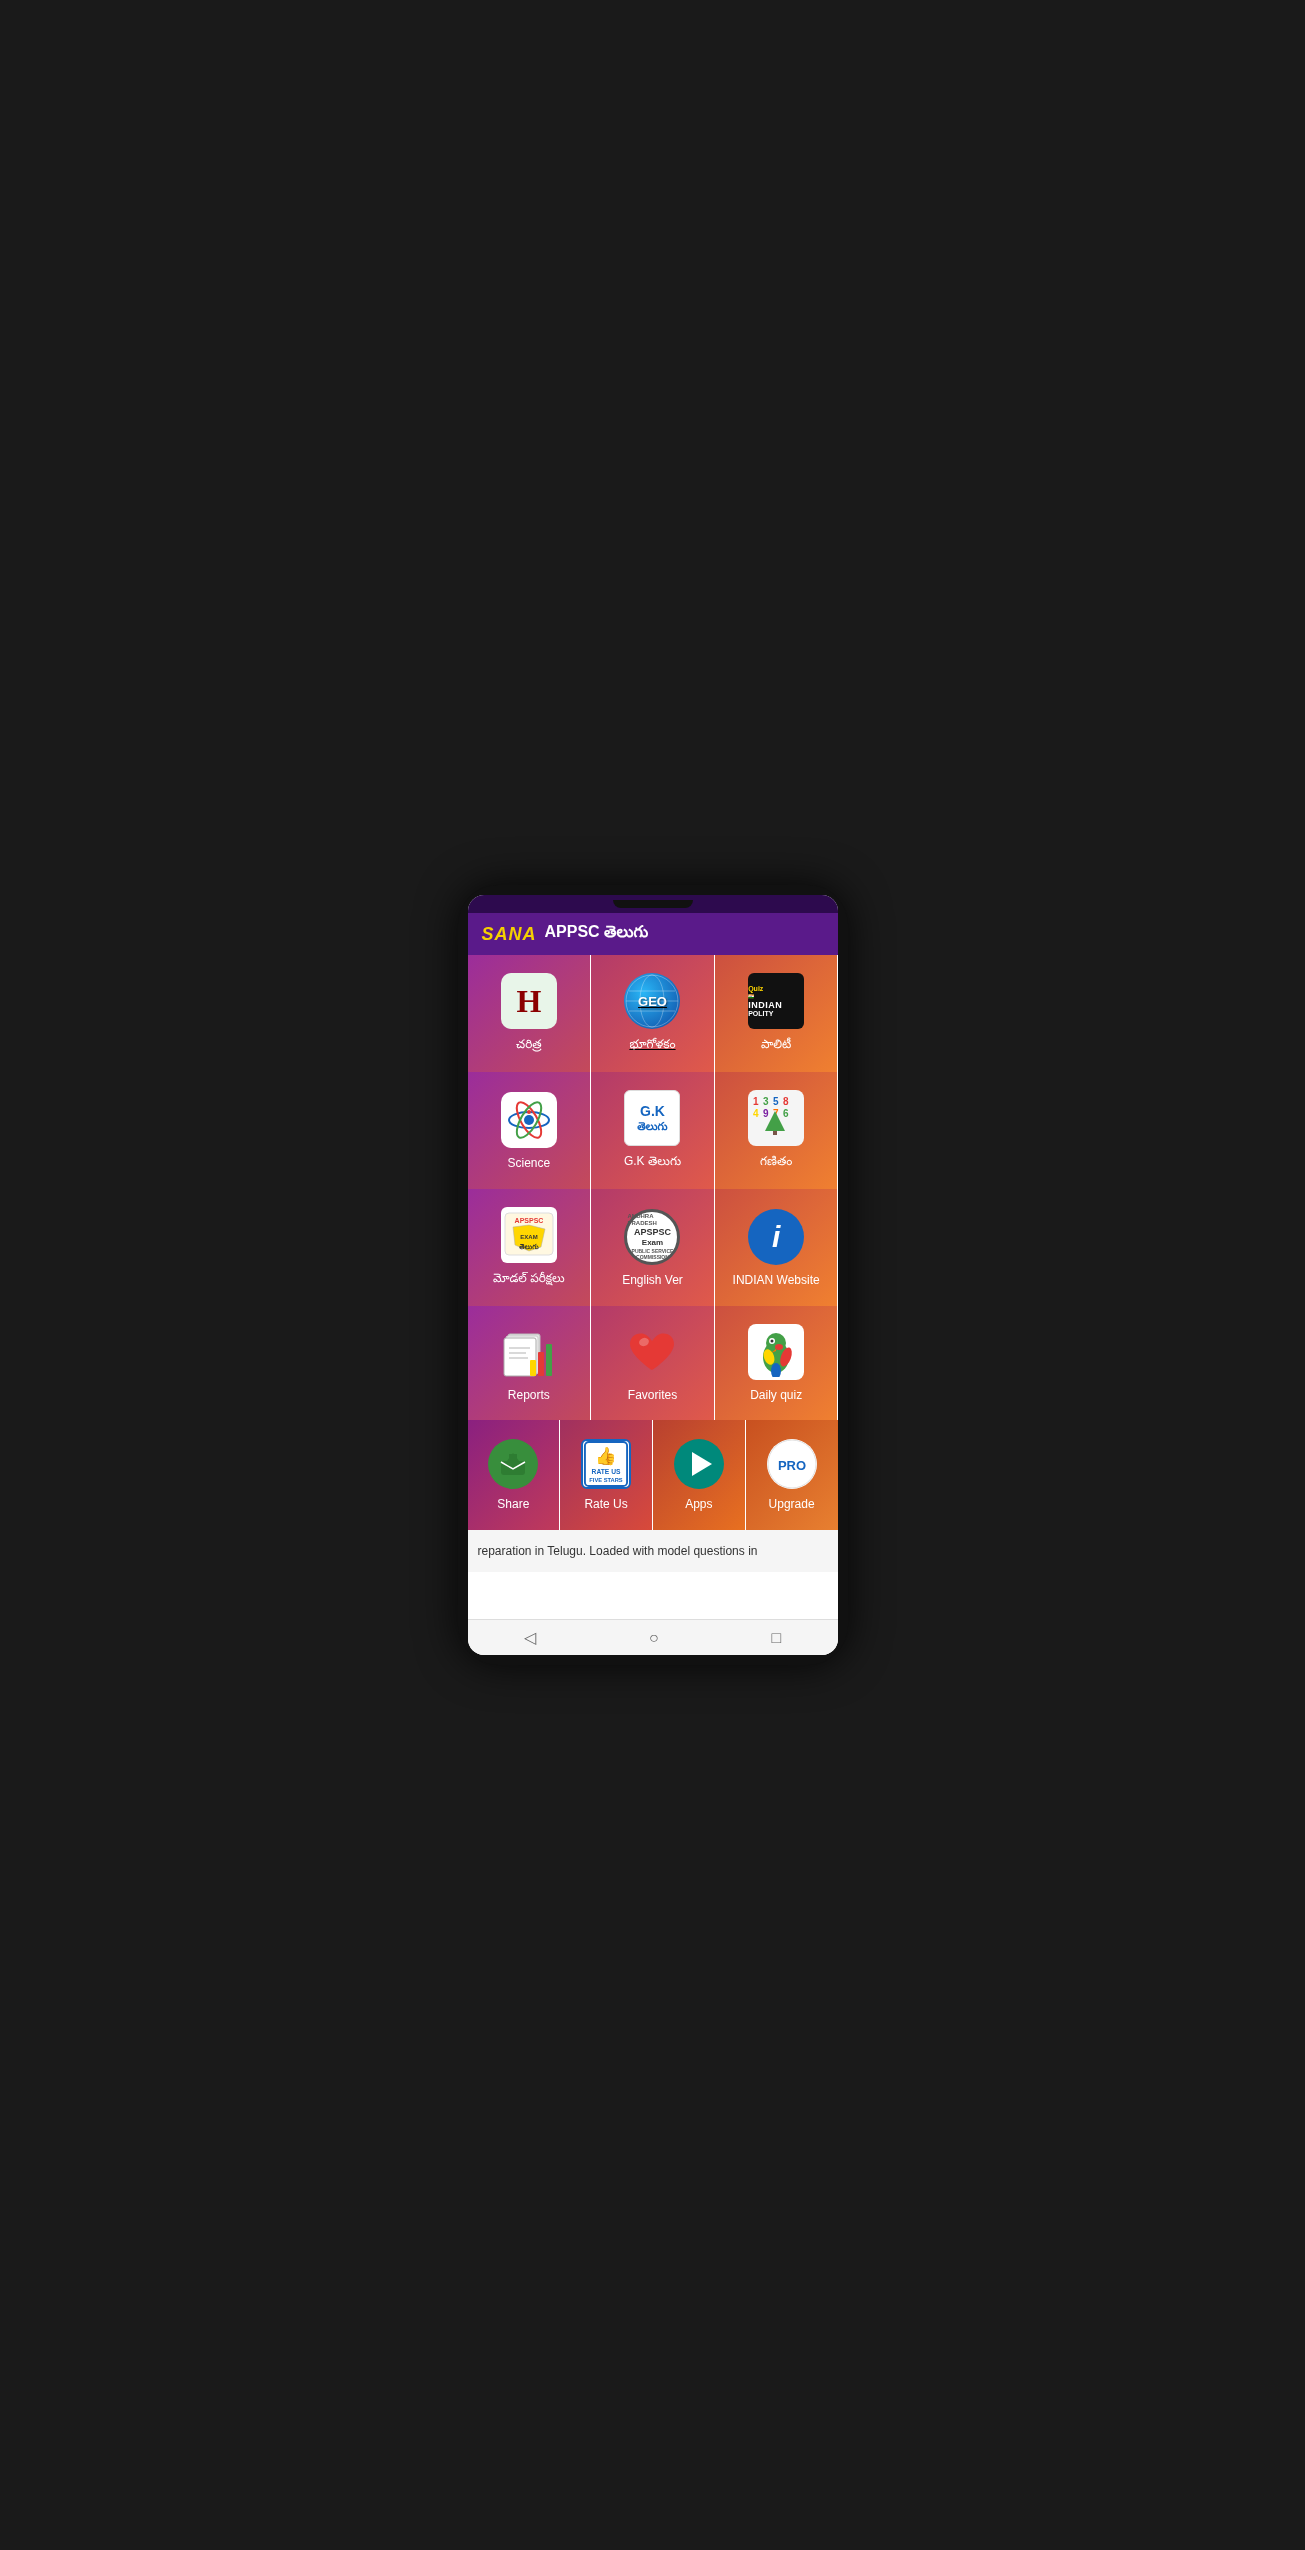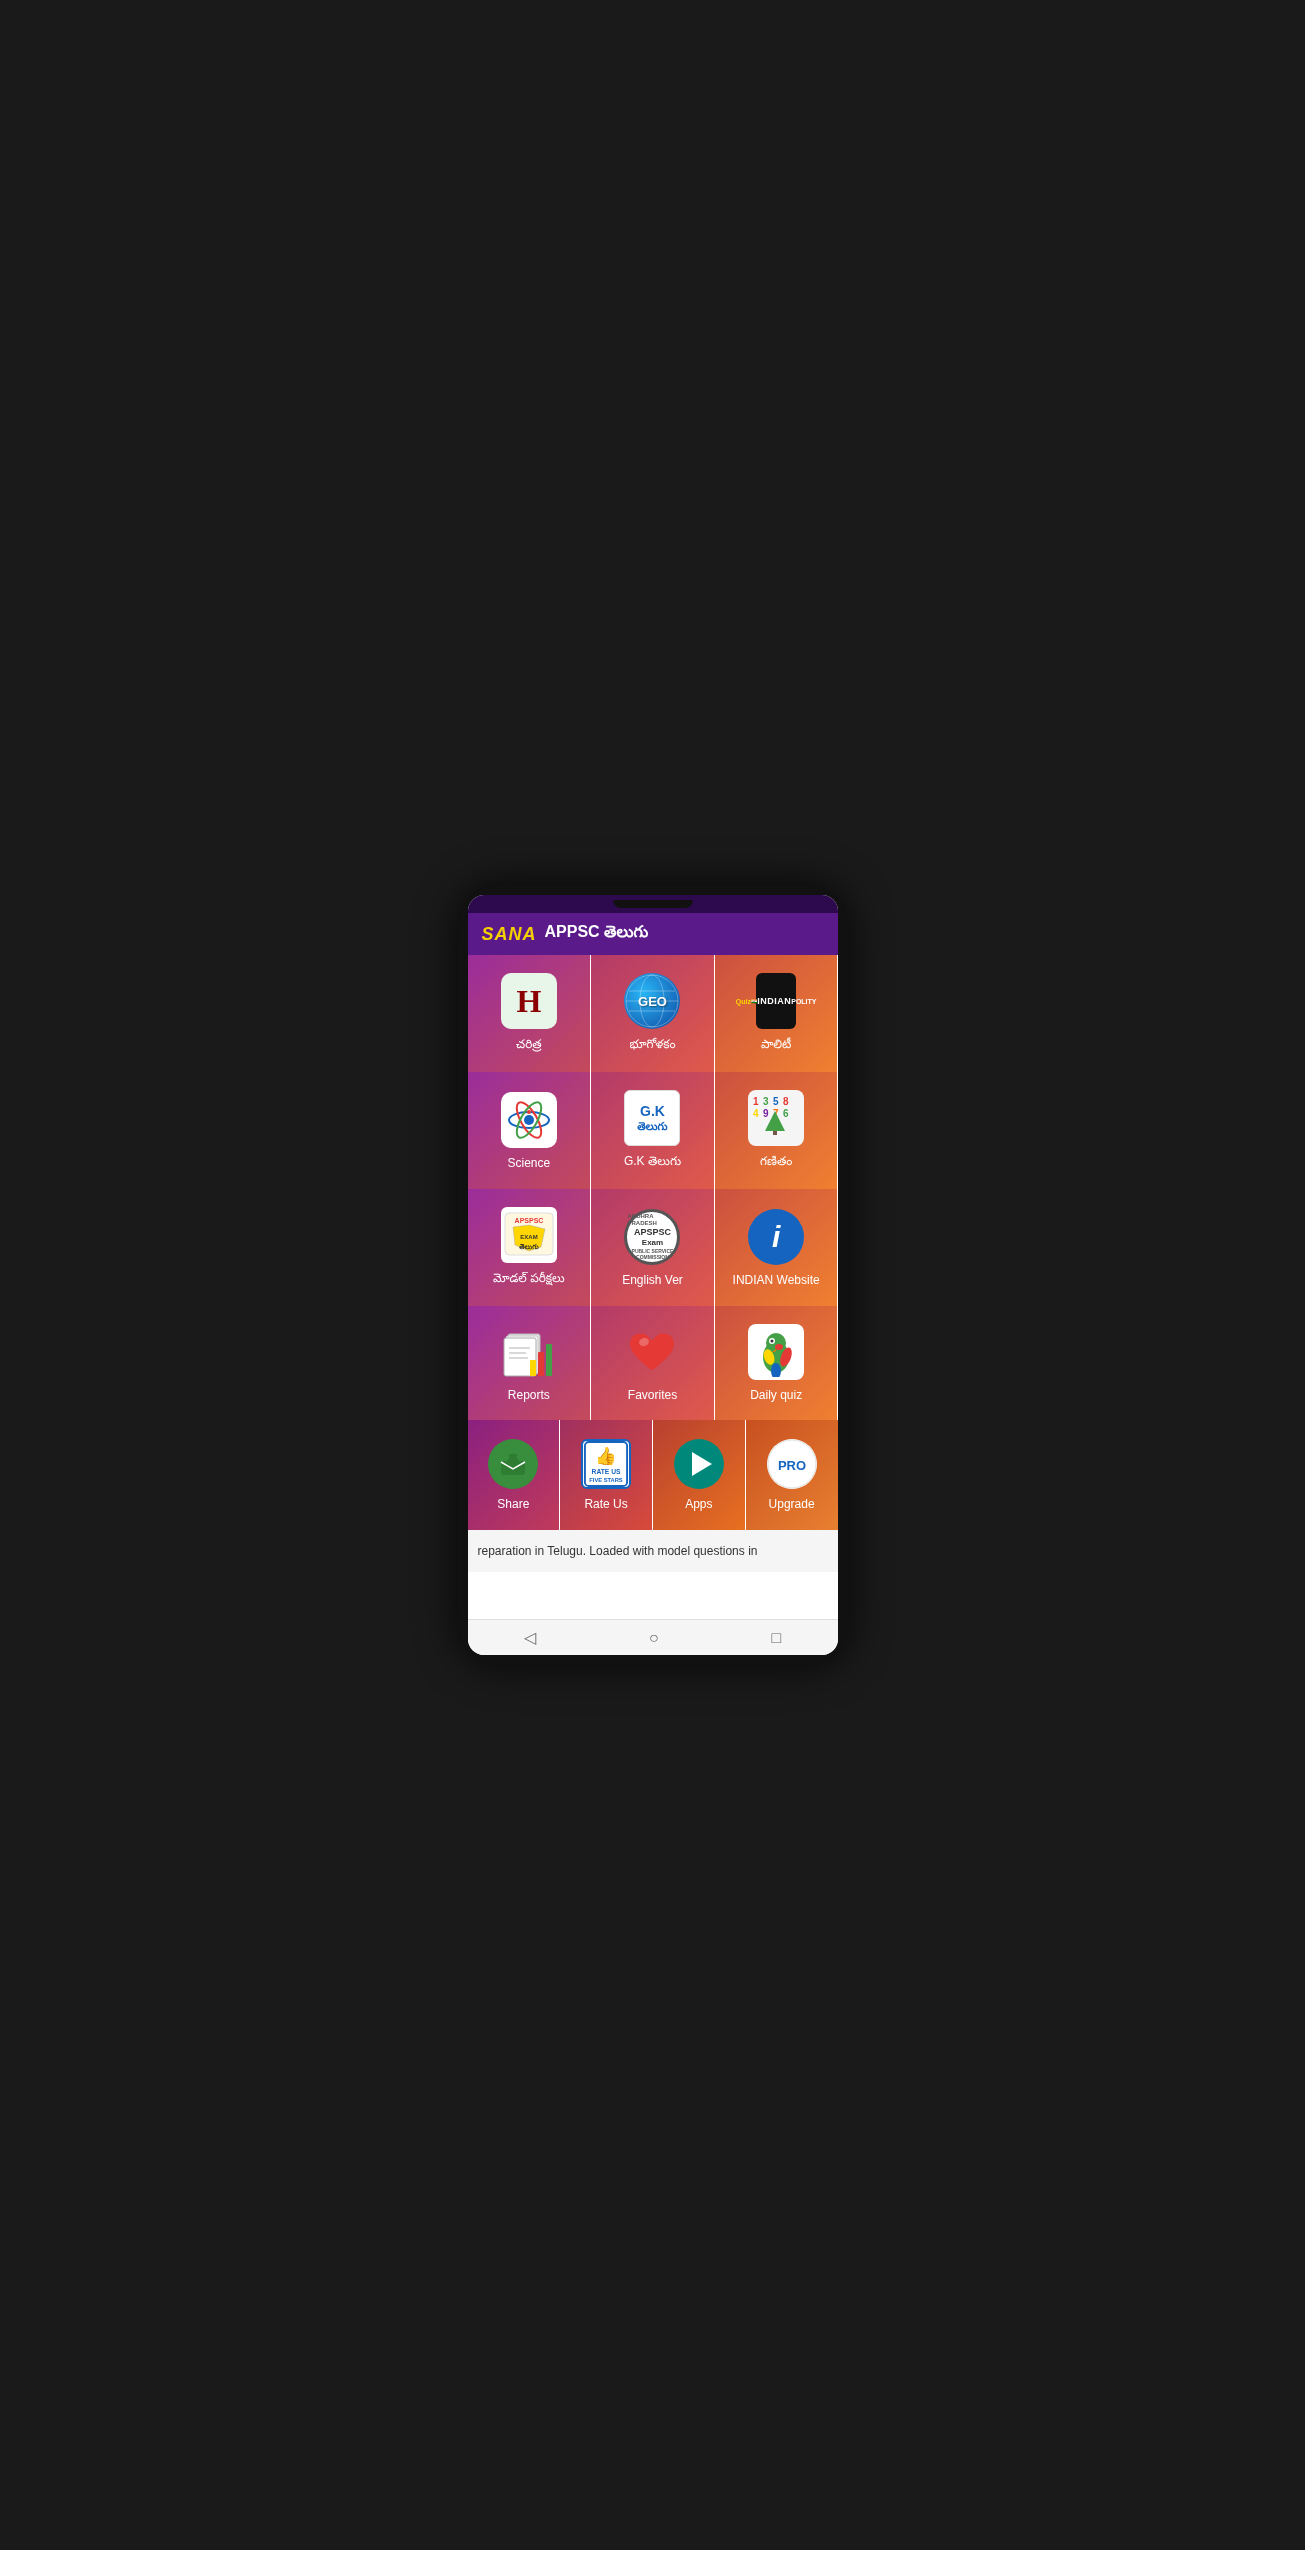--- a/index.html
+++ b/index.html
@@ -88,21 +88,21 @@
       gap: 8px;
     }
     .cell-label {
       color: white;
       font-size: 12px;
       text-align: center;
       font-weight: 500;
     }
     
     .row1-c1 { background: linear-gradient(135deg, #9b2d9b, #c44a5a); }
-    .row1-c2 { background: linear-gradient(135deg, #b33a6a, #e05a4a); }
+    .row1-c2 { background: linear-gradient(135deg, #b33a6a, #e05a4a); text-decoration: underline; }
     .row1-c3 { background: linear-gradient(135deg, #cc5040, #f08030); }
     
     .row2-c1 { background: linear-gradient(135deg, #9b2d9b, #c44a5a); }
     .row2-c2 { background: linear-gradient(135deg, #b33a6a, #e05a4a); }
     .row2-c3 { background: linear-gradient(135deg, #cc5040, #f08030); }
     
     .row3-c1 { background: linear-gradient(135deg, #9b2d9b, #c44a5a); }
     .row3-c2 { background: linear-gradient(135deg, #b33a6a, #e05a4a); }
     .row3-c3 { background: linear-gradient(135deg, #cc5040, #f08030); }
     
@@ -118,24 +118,24 @@
     
     .icon-history {
       width: 56px; height: 56px;
       background: #e8f5e9;
       border-radius: 10px;
       display: flex; align-items: center; justify-content: center;
       font-size: 32px; font-weight: 900; color: #8b0000;
       font-family: serif;
     }
     .icon-polity {
-      width: 40px; height: 56px;
+      width: 56px; height: 56px;
       background: #111;
       border-radius: 6px;
-      display: flex; flex-direction: row; align-items: center; justify-content: center;
+      display: flex; flex-direction: column; align-items: flex-start; justify-content: center;
       color: white; font-size: 8px; font-weight: bold;
     }
     .icon-science {
       width: 56px; height: 56px;
       background: white;
       border-radius: 10px;
       display: flex; align-items: center; justify-content: center;
       font-size: 28px;
     }
     .icon-gk {

